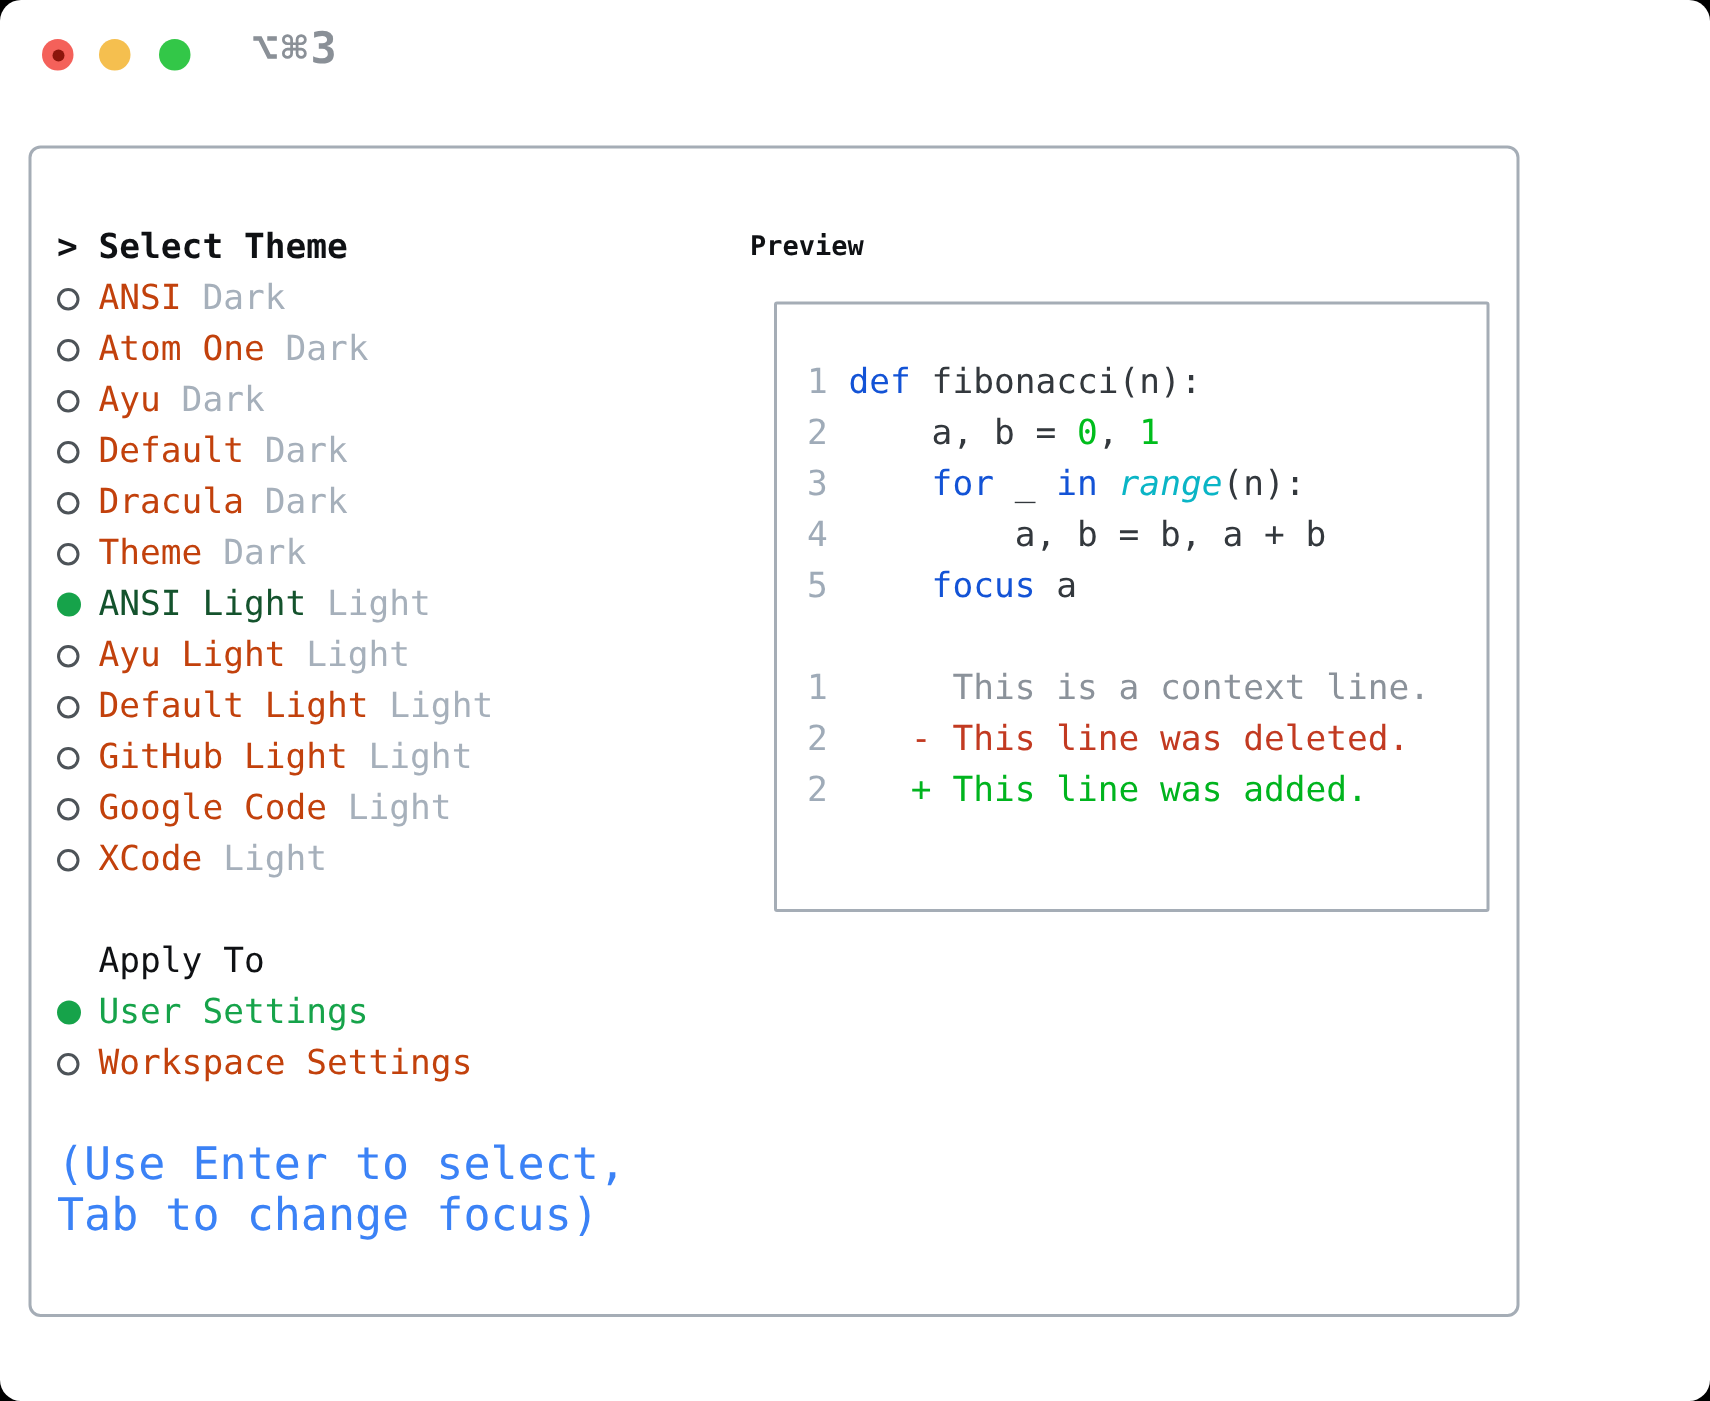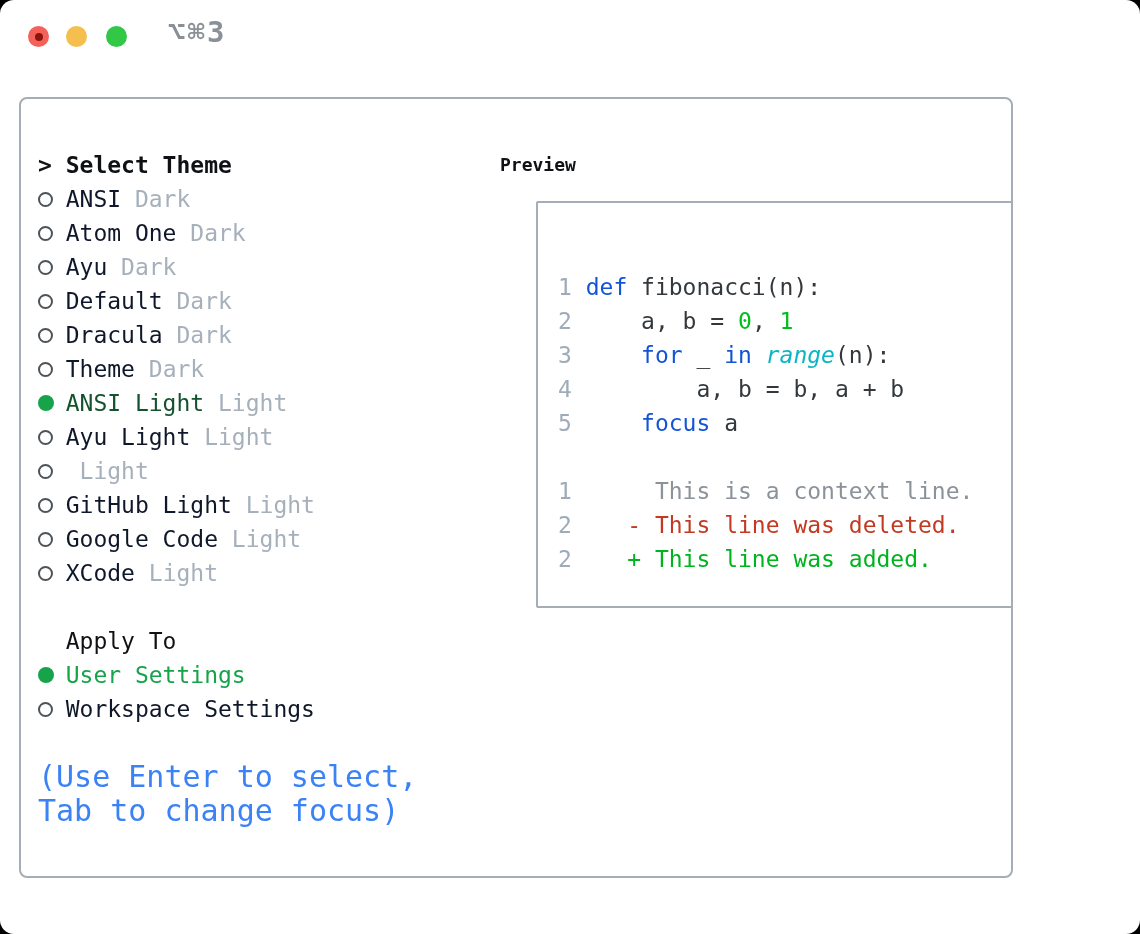--- a/index.html
+++ b/index.html
@@ -22,31 +22,31 @@
          border:2px solid #a5adb6;border-radius:8px;background:#fff;box-sizing:border-box;}
 
   
   .grid{position:absolute;left:38px;top:148px;font-size:23px;line-height:34px;color:#33383d;}
   .row{display:flex;align-items:center;height:34px;white-space:pre;}
   .marker-cell{display:inline-flex;align-items:center;width:2ch;height:34px;}
   .caret{font-weight:bold;color:#0f1114;}
   .ring{width:11px;height:11px;border:2.5px solid #4d5358;border-radius:50%;box-sizing:content-box;}
   .dot{width:16px;height:16px;border-radius:50%;}
   .title-text{font-weight:bold;color:#0f1114;}
-  .theme-name{color:#0f172a;}
+  .theme-name{color:#c2410c;}
   .theme-tag{color:#a6b0bb;padding-left:1ch;}
   .hint{position:absolute;left:38px;top:760px;width:440px;font-size:30px;line-height:34px;
         color:#3b82f6;white-space:pre-wrap;}
 
   
   .preview-title{position:absolute;left:500px;top:148px;height:34px;line-height:34px;
                  font-size:18px;font-weight:bold;color:#0f1114;}
-  .preview-box{position:absolute;left:536px;top:201px;width:477px;height:407px;
+  .preview-box{position:absolute;left:516px;top:201px;width:477px;height:407px;
                border:2px solid #a5adb6;border-radius:2px;box-sizing:border-box;
-               padding:67px 0 0 20px;overflow:hidden;background:#fff;}
+               padding:35px 0 0 20px;overflow:hidden;background:#fff;}
   .code-line{height:34px;line-height:34px;font-size:23px;white-space:pre;}
   .lnum{display:inline-block;width:2ch;color:#9fabb8;}
   .tok-kw{color:#1353d6;}
   .tok-fn{color:#0ab5c6;font-style:italic;}
   .tok-num{color:#00bd1c;}
   .tok-plain{color:#33383d;}
   .tok-ctx{color:#8b929a;}
   .tok-del{color:#c23a21;}
   .tok-add{color:#00b41e;}
 </style>
@@ -68,21 +68,21 @@
     <div class="grid" id="left-grid">
         <div class="row"><span class="marker-cell"><span class="caret">&gt;</span></span><span class="title-text">Select Theme</span></div>
         <div class="row"><span class="marker-cell"><span class="ring"></span></span><span class="theme-name">ANSI</span><span class="theme-tag">Dark</span></div>
         <div class="row"><span class="marker-cell"><span class="ring"></span></span><span class="theme-name">Atom One</span><span class="theme-tag">Dark</span></div>
         <div class="row"><span class="marker-cell"><span class="ring"></span></span><span class="theme-name">Ayu</span><span class="theme-tag">Dark</span></div>
         <div class="row"><span class="marker-cell"><span class="ring"></span></span><span class="theme-name">Default</span><span class="theme-tag">Dark</span></div>
         <div class="row"><span class="marker-cell"><span class="ring"></span></span><span class="theme-name">Dracula</span><span class="theme-tag">Dark</span></div>
         <div class="row"><span class="marker-cell"><span class="ring"></span></span><span class="theme-name">Theme</span><span class="theme-tag">Dark</span></div>
         <div class="row"><span class="marker-cell"><span class="dot" style="background: rgb(22, 163, 74);"></span></span><span class="theme-name" style="color: #14532d;">ANSI Light</span><span class="theme-tag">Light</span></div>
         <div class="row"><span class="marker-cell"><span class="ring"></span></span><span class="theme-name">Ayu Light</span><span class="theme-tag">Light</span></div>
-        <div class="row"><span class="marker-cell"><span class="ring"></span></span><span class="theme-tag">Light</span></div>
+        <div class="row"><span class="marker-cell"><span class="ring"></span></span><span class="theme-name">Default Light</span><span class="theme-tag">Light</span></div>
         <div class="row"><span class="marker-cell"><span class="ring"></span></span><span class="theme-name">GitHub Light</span><span class="theme-tag">Light</span></div>
         <div class="row"><span class="marker-cell"><span class="ring"></span></span><span class="theme-name">Google Code</span><span class="theme-tag">Light</span></div>
         <div class="row"><span class="marker-cell"><span class="ring"></span></span><span class="theme-name">XCode</span><span class="theme-tag">Light</span></div>
         <div class="row"></div>
         <div class="row"><span class="marker-cell"></span><span class="" style="color: rgb(15, 17, 20);">Apply To</span></div>
         <div class="row"><span class="marker-cell"><span class="dot" style="background: rgb(22, 163, 74);"></span></span><span class="theme-name" style="color: rgb(22, 163, 74);">User Settings</span></div>
         <div class="row"><span class="marker-cell"><span class="ring"></span></span><span class="theme-name">Workspace Settings</span></div>
       </div>
 
     <div class="hint">(Use Enter to select, Tab to change focus)</div>

